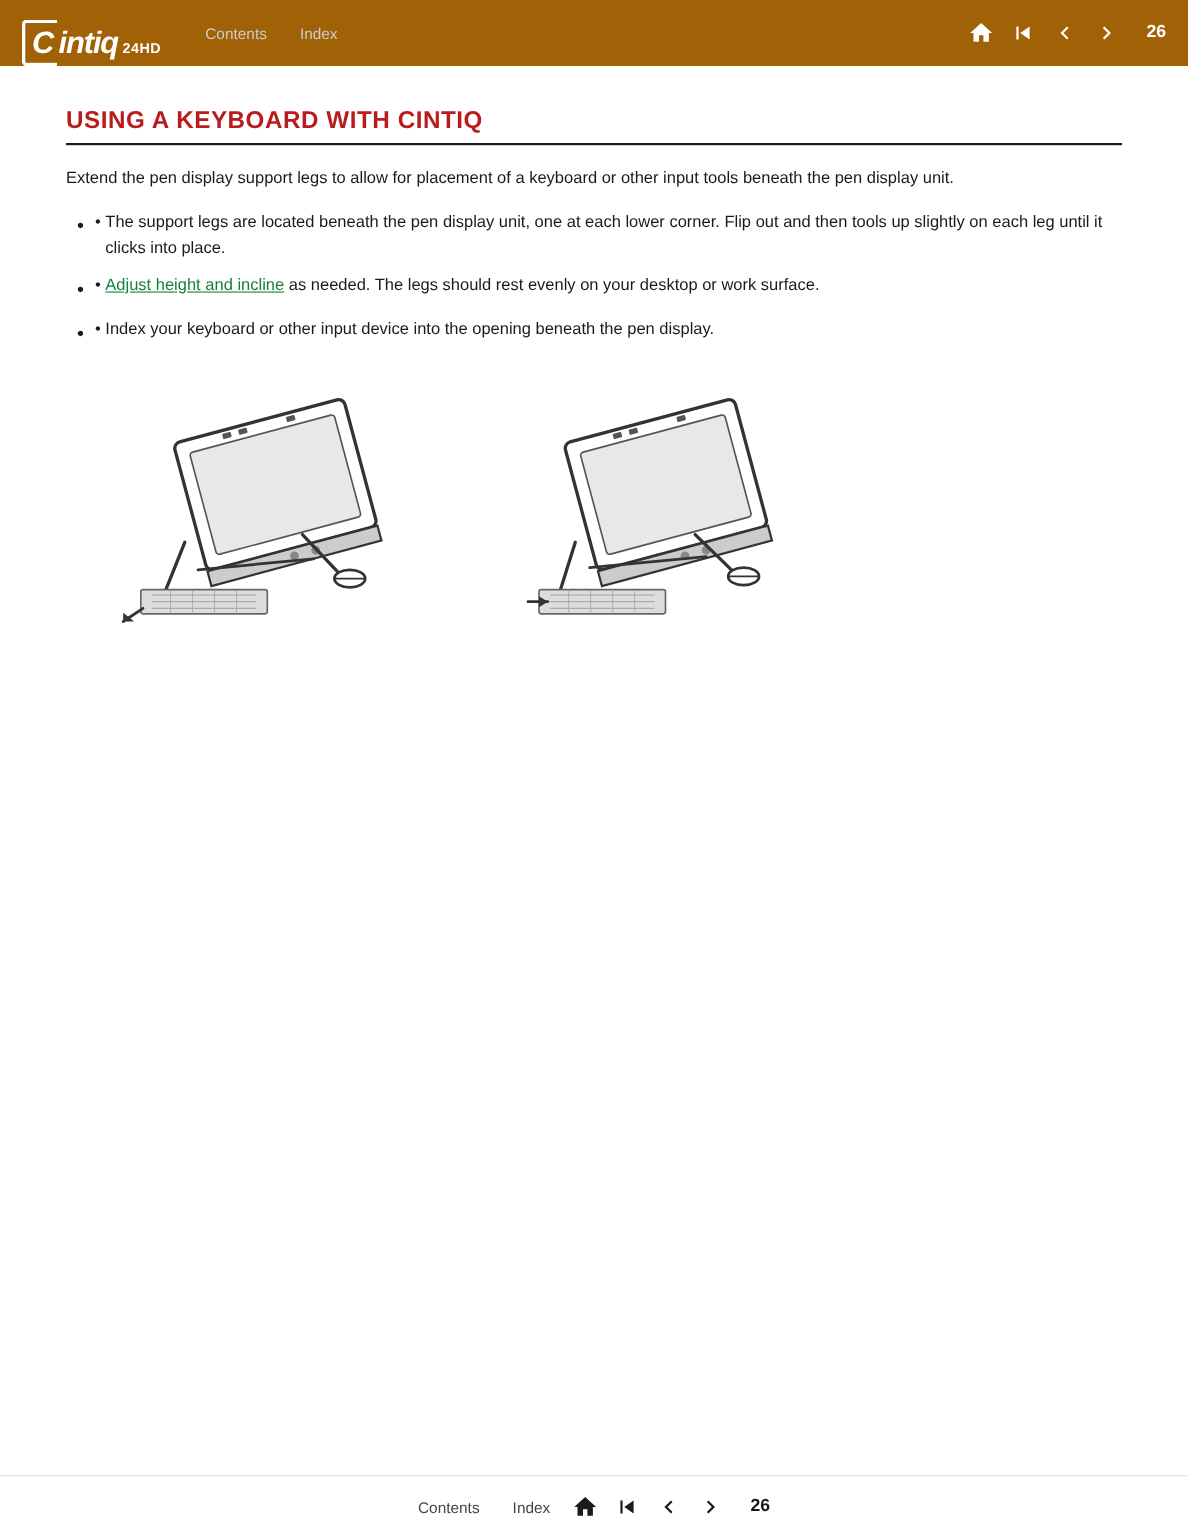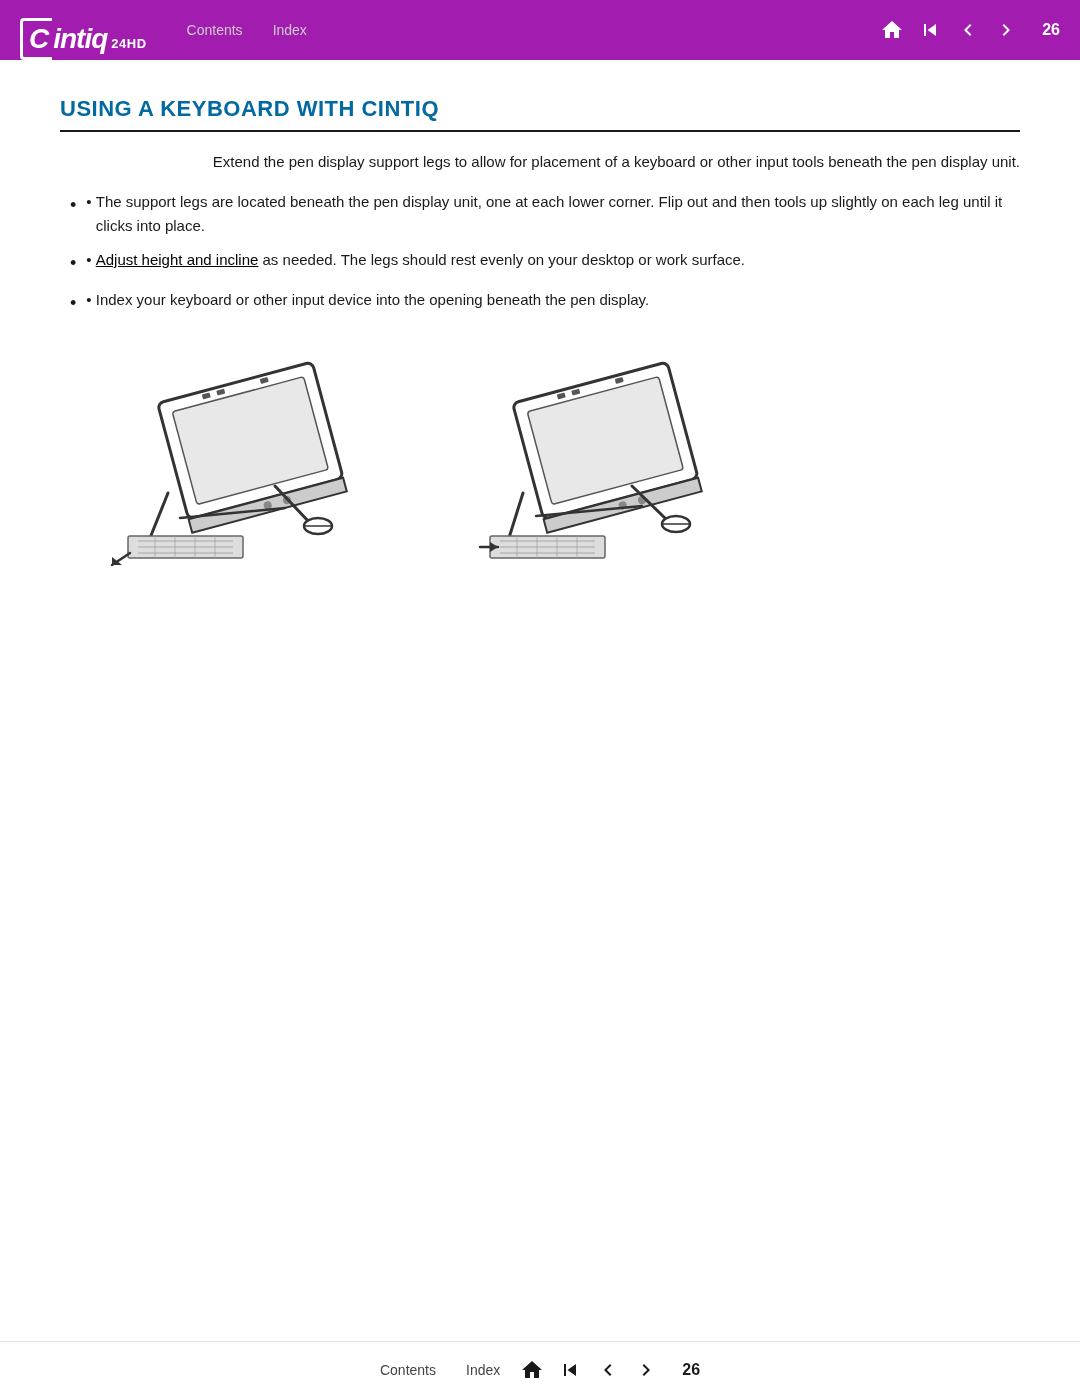--- a/index.html
+++ b/index.html
@@ -9,21 +9,21 @@
       min-height: 1397px;
       background: #ffffff;
       font-family: Arial, Helvetica, sans-serif;
       font-size: 15px;
       color: #1a1a1a;
       position: relative;
     }
 
     
     .header-bar {
-      background: #a21caf;
+      background: #a16207;
       width: 100%;
       height: 60px;
       display: flex;
       align-items: center;
       padding: 0 20px;
     }
 
     .logo-area {
       display: flex;
       align-items: baseline;
@@ -106,33 +106,32 @@
     
     .content-area {
       padding: 36px 60px 60px 60px;
     }
 
     .page-title {
       font-size: 22px;
       font-weight: 900;
       letter-spacing: 0.5px;
       text-transform: uppercase;
-      color: #0369a1;
+      color: #b91c1c;
       border-bottom: 2px solid #1a1a1a;
       padding-bottom: 8px;
       margin-bottom: 18px;
       font-family: Arial, Helvetica, sans-serif;
     }
 
     .intro-text {
       font-size: 15px;
       line-height: 1.6;
       margin-bottom: 16px;
       color: #1a1a1a;
-      text-align: right;
     }
 
     .bullet-list {
       list-style: none;
       margin: 0 0 0 10px;
       padding: 0;
     }
 
     .bullet-list li {
       display: flex;
@@ -144,21 +143,21 @@
 
     .bullet-list li::before {
       content: "•";
       font-size: 18px;
       margin-right: 10px;
       margin-top: 1px;
       flex-shrink: 0;
     }
 
     .link-text {
-      color: #000000;
+      color: #15803d;
       text-decoration: underline;
       cursor: pointer;
       text-align: center;
     }
 
     
     .images-row {
       display: flex;
       justify-content: flex-start;
       gap: 80px;

